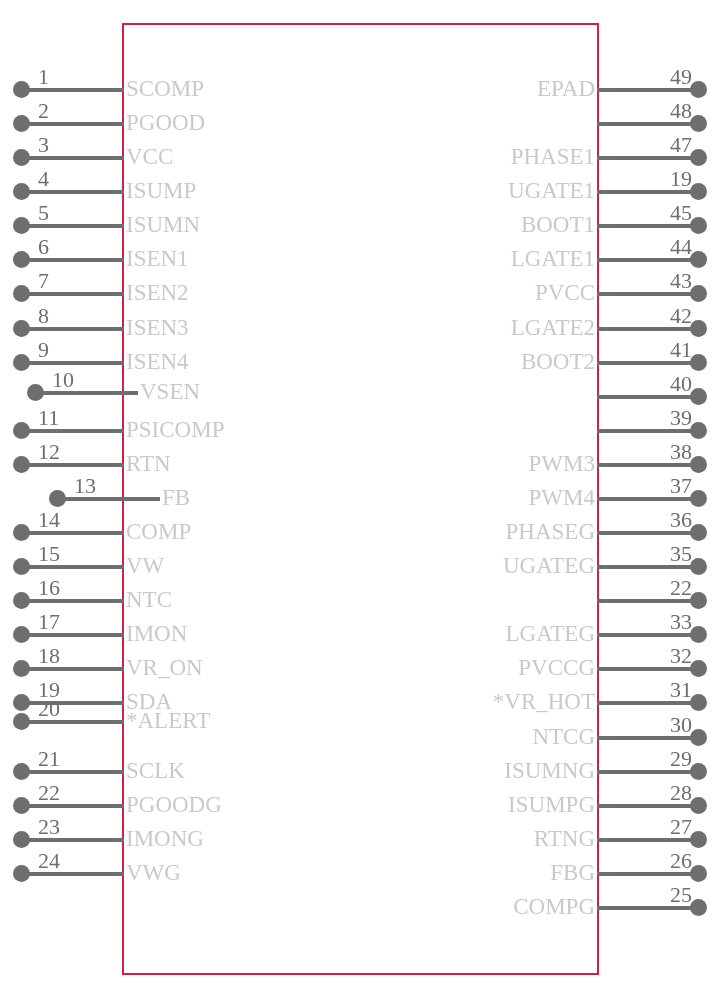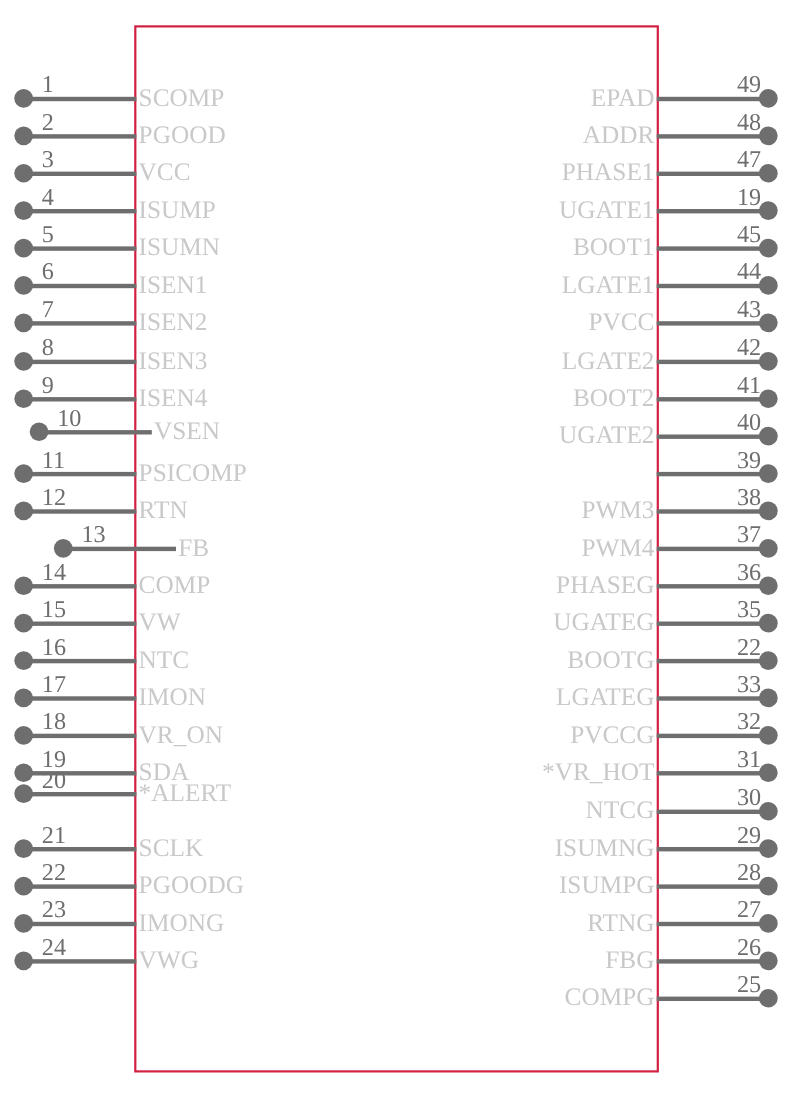--- a/index.html
+++ b/index.html
@@ -243,21 +243,20 @@
       <div class="pin right" style="top: 73px;">
         <div class="pin-dot"></div>
         <div class="pin-wire"></div>
         <div class="pin-number">49</div>
         <div class="pin-label">EPAD</div>
       </div>
       <div class="pin right" style="top: 107.08px;">
         <div class="pin-dot"></div>
         <div class="pin-wire"></div>
         <div class="pin-number">48</div>
-        <div class="pin-label">ADDR</div>
       </div>
       <div class="pin right" style="top: 141.16px;">
         <div class="pin-dot"></div>
         <div class="pin-wire"></div>
         <div class="pin-number">47</div>
         <div class="pin-label">PHASE1</div>
       </div>
       <div class="pin right" style="top: 175.24px;">
         <div class="pin-dot"></div>
         <div class="pin-wire"></div>
@@ -291,21 +290,20 @@
       <div class="pin right" style="top: 345.64px;">
         <div class="pin-dot"></div>
         <div class="pin-wire"></div>
         <div class="pin-number">41</div>
         <div class="pin-label">BOOT2</div>
       </div>
       <div class="pin right" style="top: 379.72px;">
         <div class="pin-dot"></div>
         <div class="pin-wire"></div>
         <div class="pin-number">40</div>
-        <div class="pin-label">UGATE2</div>
       </div>
       <div class="pin right" style="top: 413.8px;">
         <div class="pin-dot"></div>
         <div class="pin-wire"></div>
         <div class="pin-number">39</div>
       </div>
       <div class="pin right" style="top: 447.88px;">
         <div class="pin-dot"></div>
         <div class="pin-wire"></div>
         <div class="pin-number">38</div>
@@ -326,21 +324,20 @@
       <div class="pin right" style="top: 550.12px;">
         <div class="pin-dot"></div>
         <div class="pin-wire"></div>
         <div class="pin-number">35</div>
         <div class="pin-label">UGATEG</div>
       </div>
       <div class="pin right" style="top: 584.2px;">
         <div class="pin-dot"></div>
         <div class="pin-wire"></div>
         <div class="pin-number">22</div>
-        <div class="pin-label">BOOTG</div>
       </div>
       <div class="pin right" style="top: 618.28px;">
         <div class="pin-dot"></div>
         <div class="pin-wire"></div>
         <div class="pin-number">33</div>
         <div class="pin-label">LGATEG</div>
       </div>
       <div class="pin right" style="top: 652.36px;">
         <div class="pin-dot"></div>
         <div class="pin-wire"></div>

